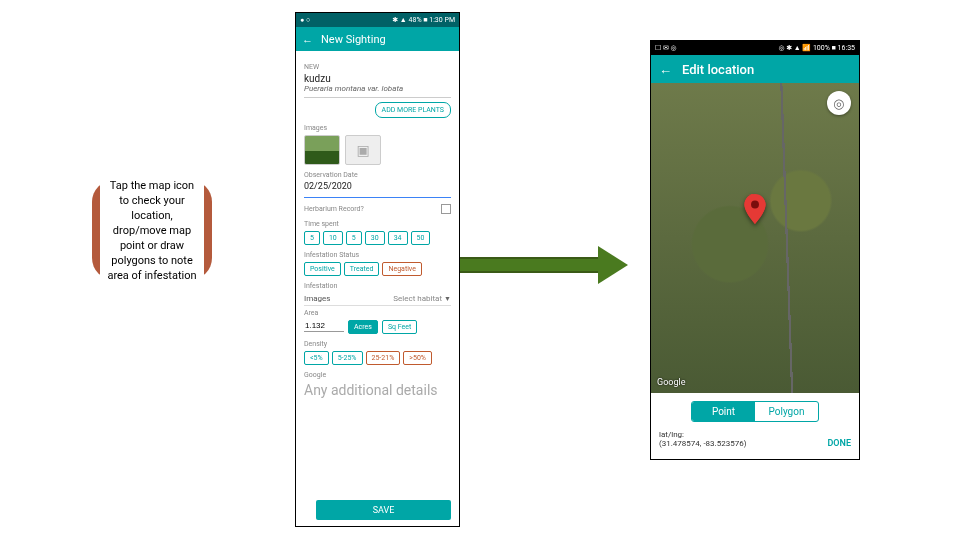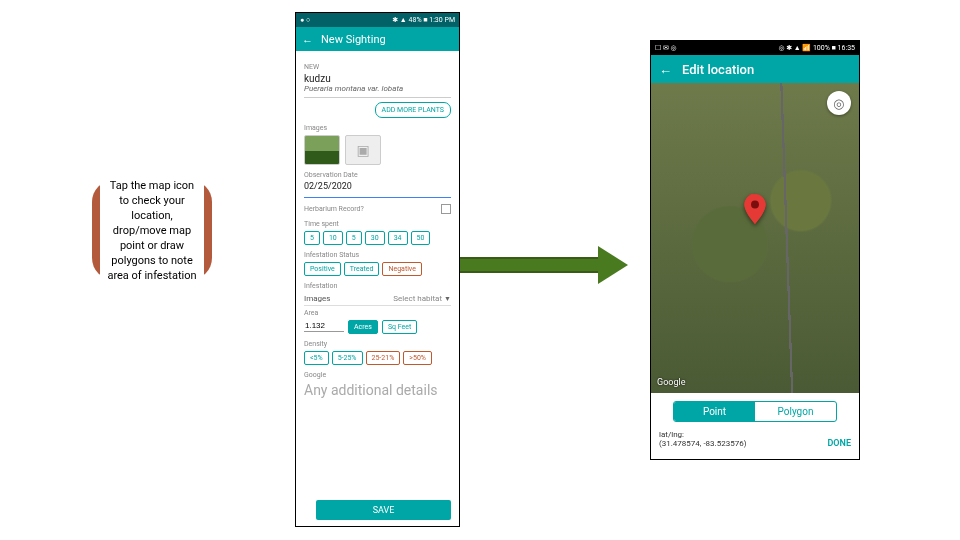--- a/index.html
+++ b/index.html
@@ -165,21 +165,21 @@
     box-shadow:0 1px 3px rgba(0,0,0,.4);
     display:flex; align-items:center; justify-content:center;
     color:#666; font-size:13px;
   }
   .pin {
     position:absolute; left:50%; top:46%; transform:translate(-50%,-100%);
   }
   .pin svg { width:22px; height:30px; filter:drop-shadow(0 2px 2px rgba(0,0,0,.5)); }
   .google-wm { position:absolute; left:6px; bottom:6px; color:#fff; font-size:9px; text-shadow:0 0 2px #000; }
   .bot-panel { padding:8px; background:#fff; }
-  .seg { display:flex; border:1px solid #00a6a6; border-radius:3px; overflow:hidden; width:164px; margin:0 auto 8px; }
+  .seg { display:flex; border:1px solid #00a6a6; border-radius:3px; overflow:hidden; width:128px; margin:0 auto 8px; }
   .seg div { flex:1; text-align:center; font-size:10px; padding:4px 0; color:#00a6a6; }
   .seg div.active { background:#00a6a6; color:#fff; }
   .latlng-row { display:flex; justify-content:space-between; align-items:flex-end; font-size:8px; color:#333; }
   .done { color:#00a6a6; font-size:9px; font-weight:600; }
 </style>
 </head>
 <body>
 
 <div class="callout">
   <div class="inner">Tap the map icon to check your location, drop/move map point or draw polygons to note area of infestation</div>

